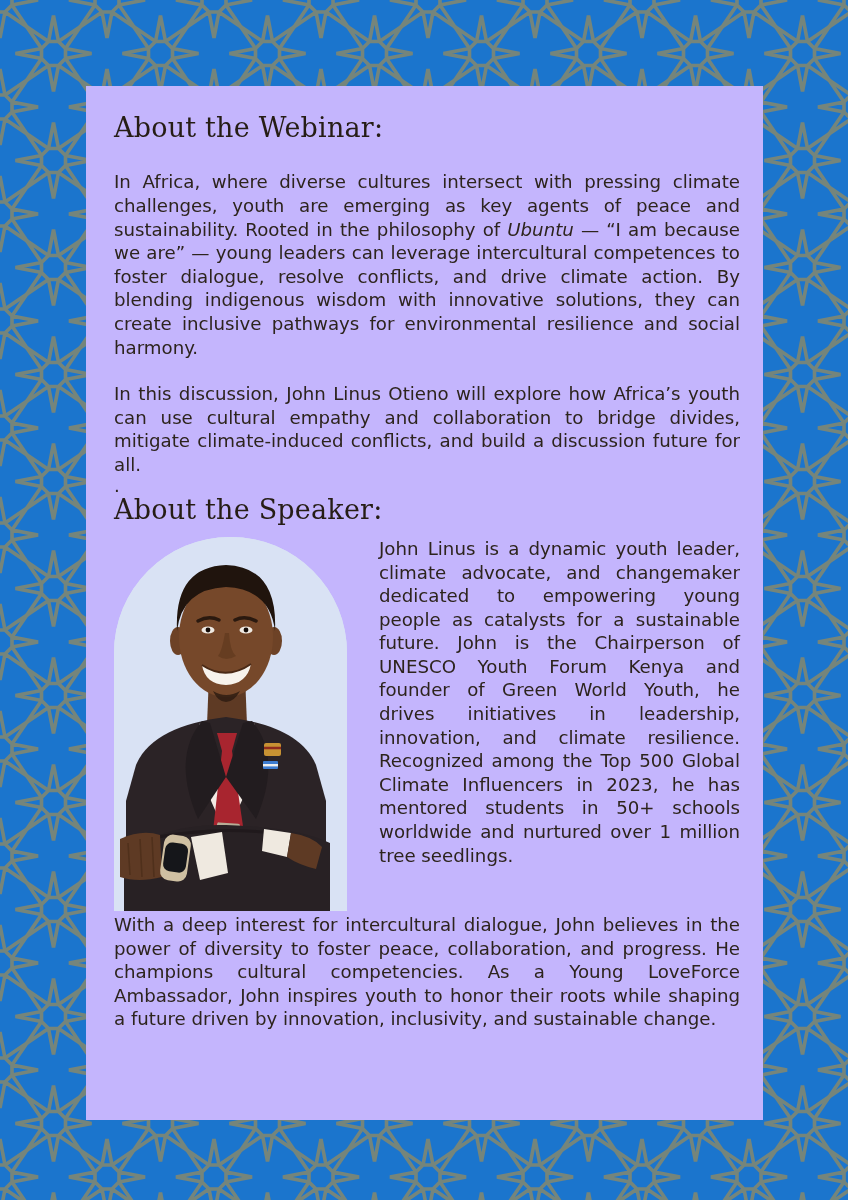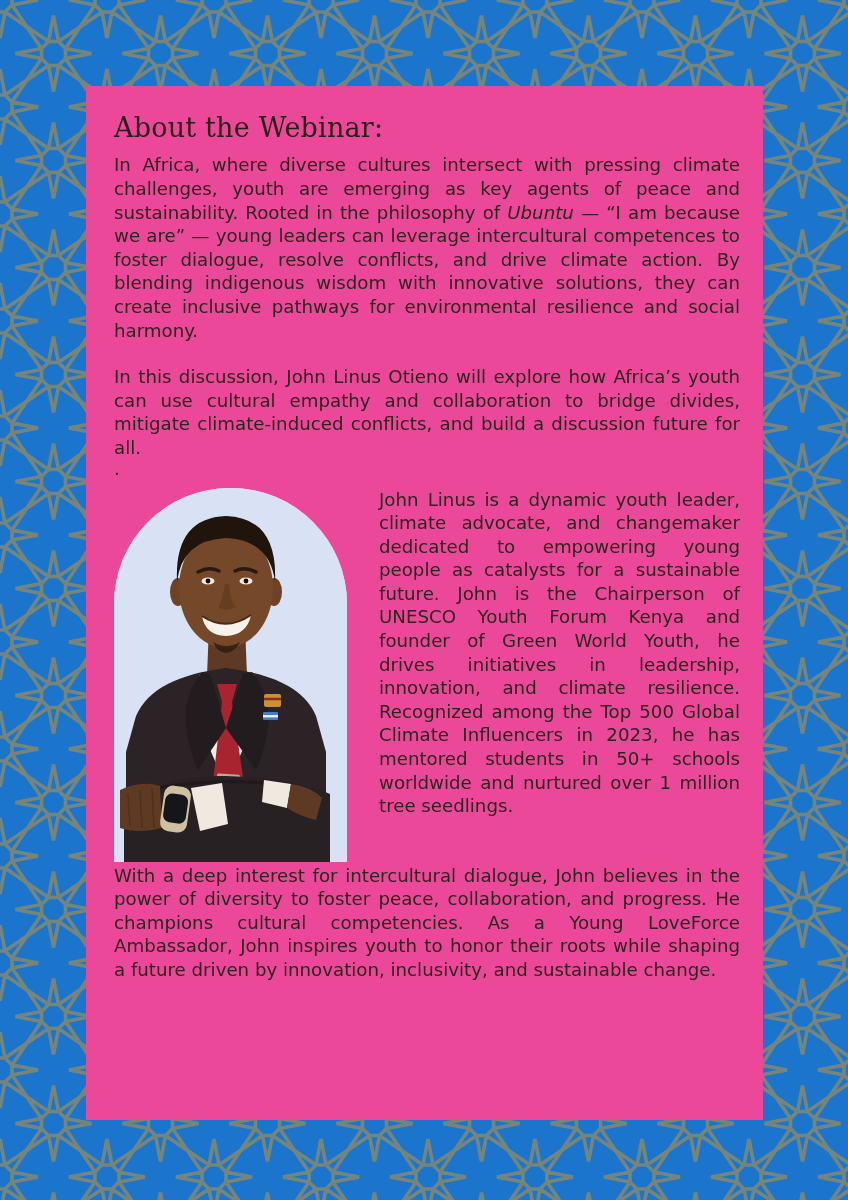--- a/index.html
+++ b/index.html
@@ -3,33 +3,33 @@
 <meta charset="utf-8">
 <style>
   html,body{margin:0;padding:0;}
   body{
     width:848px;height:1200px;position:relative;overflow:hidden;
     font-family:"DejaVu Sans",sans-serif;background:#1b75cd;
   }
   .bg{position:absolute;left:0;top:0;}
   .card{
     position:absolute;left:86px;top:86px;width:677px;height:1034px;
-    background:#ec4899;box-sizing:border-box;
+    background:#c4b5fd;box-sizing:border-box;
     padding:26px 23px 28px 28px;color:#2d241d;
   }
   .heading{
     font-family:"DejaVu Serif","Liberation Serif",serif;
     font-size:27px;font-weight:normal;color:#261d15;
     margin:0;line-height:1.2;letter-spacing:0.2px;
   }
   .body-text{
     font-size:18.2px;line-height:23.6px;text-align:justify;
     margin:0;color:#2d241d;
   }
-  .para-gap{margin-top:9px;}
+  .para-gap{margin-top:26px;}
   .para-gap2{margin-top:23px;}
   .stray{font-size:18.2px;line-height:17px;margin:0;}
   .speaker-row{display:flex;gap:32px;margin-top:11px;align-items:flex-start;}
   .photo{
     width:233px;height:374px;flex:none;overflow:hidden;
     border-radius:116px 116px 0 0;background:#d9e2f4;
   }
   .photo svg{display:block;}
   .bio{flex:1;}
   .closing{margin-top:2px;}
@@ -66,20 +66,21 @@
 <div class="card">
 
   <h2 class="heading">About the Webinar:</h2>
 
   <p class="body-text para-gap"><span>In Africa, where diverse cultures intersect with pressing climate challenges, youth are emerging as key agents of peace and sustainability. Rooted in the philosophy of </span><em>Ubuntu</em><span> — “I am because we are” — young leaders can leverage intercultural competences to foster dialogue, resolve conflicts, and drive climate action. By blending indigenous wisdom with innovative solutions, they can create inclusive pathways for environmental resilience and social harmony.</span></p>
 
   <p class="body-text para-gap2">In this discussion, John Linus Otieno will explore how Africa’s youth can use cultural empathy and collaboration to bridge divides, mitigate climate-induced conflicts, and build a discussion future for all.</p>
 
   <div class="stray">.</div>
 
+  <h2 class="heading">About the Speaker:</h2>
 
   <div class="speaker-row">
 
     <div class="photo" role="img" aria-label="Portrait photo of John Linus, smiling in a dark suit with red tie, arms crossed">
       <svg width="233" height="374" viewBox="0 0 233 374">
         <rect width="233" height="374" fill="#d9e2f4"></rect>
 
         <path d="M95 138 L131 138 L133 188 Q113 198 93 188 Z" fill="#5e3a24"></path>
 
         <ellipse cx="64" cy="104" rx="8" ry="14" fill="#6d4226"></ellipse>

